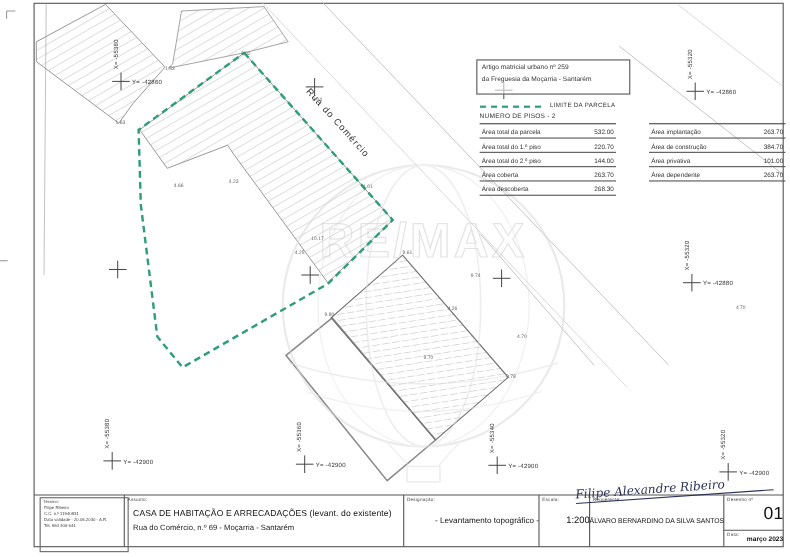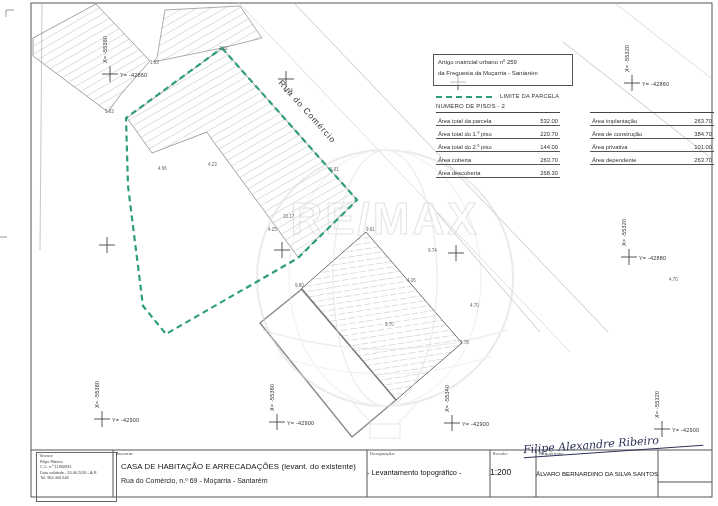--- a/index.html
+++ b/index.html
@@ -27,21 +27,21 @@
   #table-left{left:436px;top:112px;}
   #table-right{left:590px;top:112px;}
   
   .street-label{left:284px;top:78px;width:100px;font-size:8.5px;color:#333;letter-spacing:1px;
                 transform:rotate(48deg);transform-origin:left top;}
   
   .tb-cell{position:absolute;box-sizing:border-box;}
   .tb-header{position:absolute;left:3px;top:1px;font-size:4.2px;color:#444;letter-spacing:.2px;}
   .tb-main1{position:absolute;left:8px;top:12px;font-size:7.8px;color:#111;white-space:nowrap;letter-spacing:.1px;}
   .tb-main2{position:absolute;left:8px;top:27px;font-size:7px;color:#222;white-space:nowrap;}
-  .tb-center{position:absolute;left:0;right:0;text-align:left;}
+  .tb-center{position:absolute;left:0;right:0;text-align:right;}
   .tech-box{left:36px;top:452px;width:74px;height:42px;border:1px solid #666;font-size:3.9px;
             color:#444;padding:6px 2px 0 3px;line-height:5.4px;}
   .tech-header{position:absolute;left:2px;top:1px;font-size:3.8px;}
   .signature{left:523px;top:437px;width:180px;font-family:"DejaVu Serif",serif;font-style:italic;
              font-size:11px;color:#2c3258;transform:rotate(-4deg);white-space:nowrap;
              border-bottom:1px solid #2c3258;padding-bottom:1px;}
 </style>
 </head>
 <body>
 
@@ -272,15 +272,21 @@
   <div class="tb-cell" style="left:490px;top:450px;width:46px;height:58px;">
     <span class="tb-header">Escala:</span>
     <div class="tb-center" style="top:17px;font-size:8.5px;color:#111;">1:200</div>
   </div>
 
   <div class="tb-cell" style="left:536px;top:450px;width:122px;height:47px;">
     <span class="tb-header">Requerente:</span>
     <div class="tb-center" style="top:20px;font-size:6.2px;color:#111;white-space:nowrap;">ÁLVARO BERNARDINO DA SILVA SANTOS</div>
   </div>
 
+  <div class="tb-cell" style="left:658px;top:450px;width:54px;height:47px;">
+    <span class="tb-header">Desenho nº</span>
+    <div class="tb-center" style="top:9px;font-size:16px;color:#111;">01</div>
+    <span class="tb-header" style="top:33px;">Data:</span>
+    <div class="tb-center" style="top:38px;font-size:6px;font-weight:bold;color:#111;">março 2023</div>
+  </div>
 
   <div class="abs signature">Filipe Alexandre Ribeiro</div>
 </div>
 
 </body></html>

